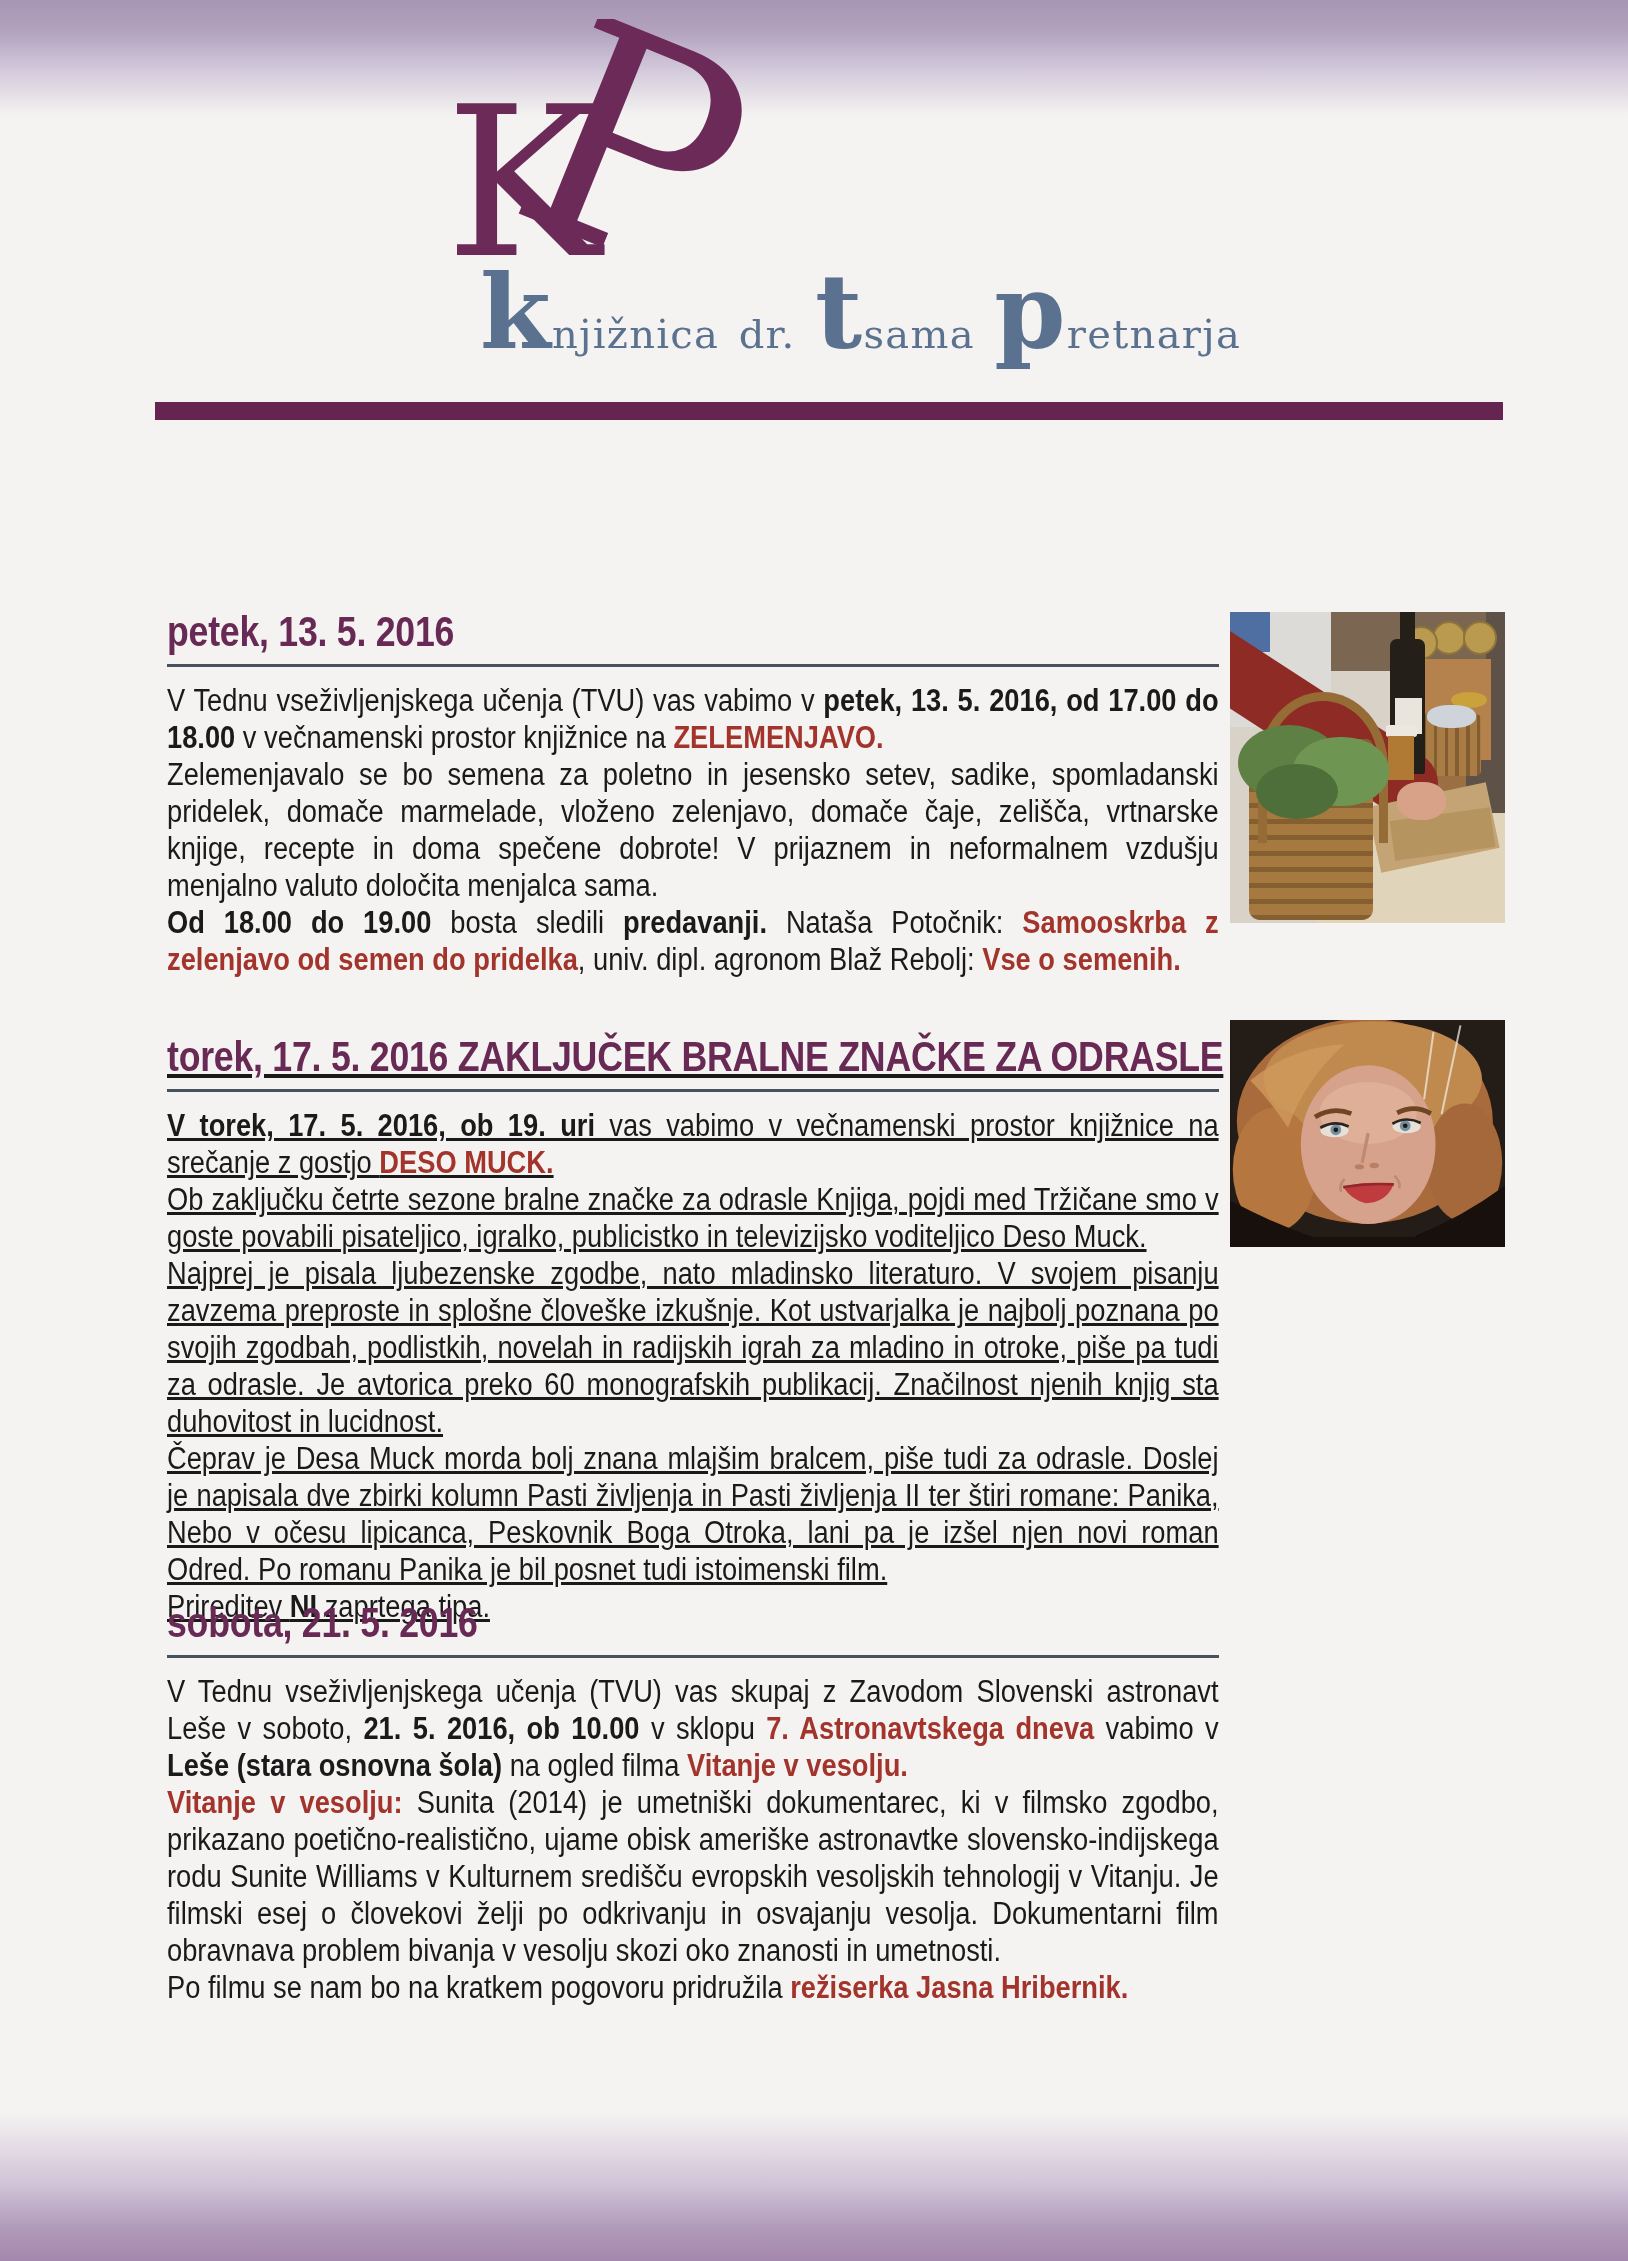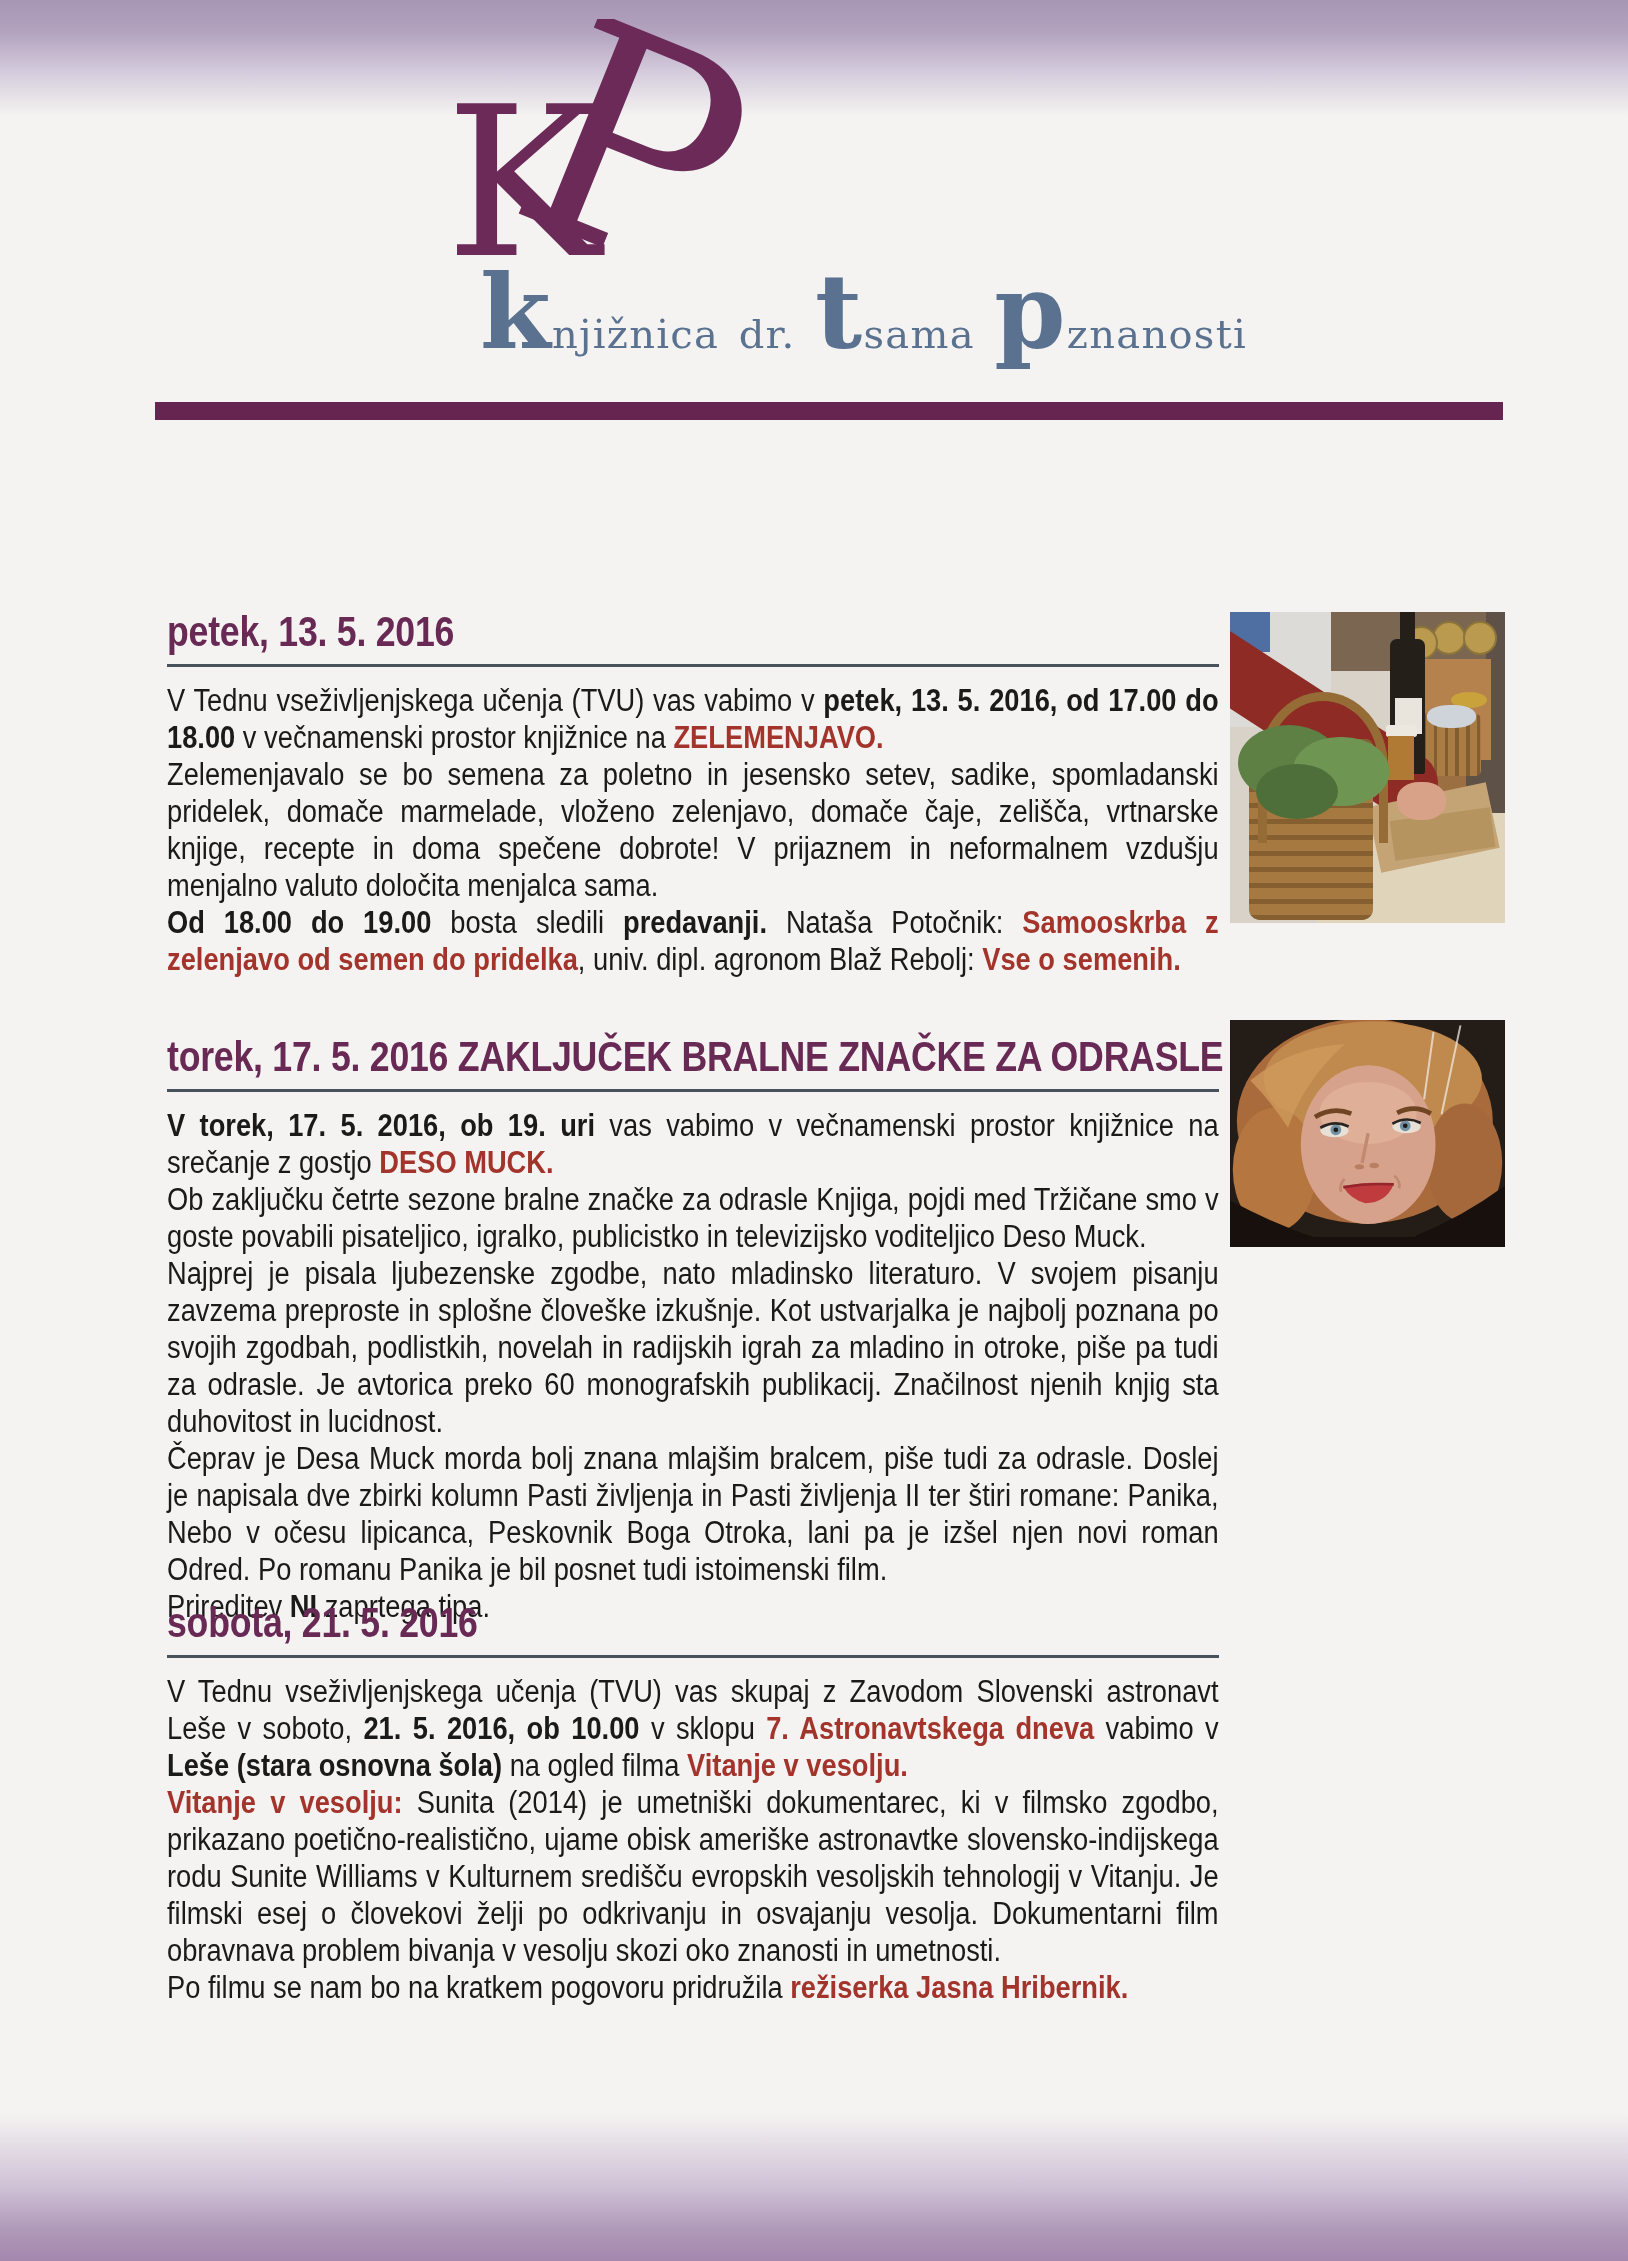--- a/index.html
+++ b/index.html
@@ -101,34 +101,34 @@
 
 <div class="page">
 
   <div class="grad-top"></div>
   <div class="grad-bottom"></div>
 
   <svg class="logo" viewBox="0 0 520 355">
     <text x="15" y="350" font-size="310">K</text>
     <text x="210" y="330" font-size="440" transform="rotate(22 285 25)">P</text>
   </svg>
-  <div class="tagline"><span class="tl-big">k</span><span class="tl-small">njižnica dr. </span><span class="tl-big">t</span><span class="tl-small">sama </span><span class="tl-big">p</span><span class="tl-small">znanosti</span></div>
+  <div class="tagline"><span class="tl-big">k</span><span class="tl-small">njižnica dr. </span><span class="tl-big">t</span><span class="tl-small">sama </span><span class="tl-big">p</span><span class="tl-small">retnarja</span></div>
 
   <div class="bar"></div>
 
 
   <div id="sections-root">
       <section class="event" style="top: 608px;">
         <h2 class="ev-heading">petek, 13. 5. 2016</h2>
         <div class="ev-rule"></div>
         <p class="ev-par"><span>V Tednu vseživljenjskega učenja (TVU) vas vabimo v </span><span class="b">petek, 13. 5. 2016, od 17.00 do 18.00</span><span> v večnamenski prostor knjižnice na </span><span class="b red">ZELEMENJAVO.</span></p>
         <p class="ev-par"><span>Zelemenjavalo se bo semena za poletno in jesensko setev, sadike, spomladanski pridelek, domače marmelade, vloženo zelenjavo, domače čaje, zelišča, vrtnarske knjige, recepte in doma spečene dobrote! V prijaznem in neformalnem vzdušju menjalno valuto določita menjalca sama.</span></p>
         <p class="ev-par"><span class="b">Od 18.00 do 19.00</span><span> bosta sledili </span><span class="b">predavanji.</span><span> Nataša Potočnik: </span><span class="b red">Samooskrba z zelenjavo od semen do pridelka</span><span>, univ. dipl. agronom Blaž Rebolj: </span><span class="b red">Vse o semenih.</span></p>
       </section>
-      <section class="event" style="top: 1033px;">
+      <section class="event" style="top: 1033px; text-decoration: underline;">
         <h2 class="ev-heading">torek, 17. 5. 2016  ZAKLJUČEK BRALNE ZNAČKE ZA ODRASLE</h2>
         <div class="ev-rule"></div>
         <p class="ev-par"><span class="b">V torek, 17. 5. 2016, ob 19. uri</span><span> vas vabimo v večnamenski prostor knjižnice na srečanje z gostjo </span><span class="b red">DESO MUCK.</span></p>
         <p class="ev-par"><span>Ob zaključku četrte sezone bralne značke za odrasle Knjiga, pojdi med Tržičane smo v goste povabili pisateljico, igralko, publicistko in televizijsko voditeljico Deso Muck.</span></p>
         <p class="ev-par"><span>Najprej je pisala ljubezenske zgodbe, nato mladinsko literaturo. V svojem pisanju zavzema preproste in splošne človeške izkušnje. Kot ustvarjalka je najbolj poznana po svojih zgodbah, podlistkih, novelah in radijskih igrah za mladino in otroke, piše pa tudi za odrasle. Je avtorica preko 60 monografskih publikacij. Značilnost njenih knjig sta duhovitost in lucidnost.</span></p>
         <p class="ev-par"><span>Čeprav je Desa Muck morda bolj znana mlajšim bralcem, piše tudi za odrasle. Doslej je napisala dve zbirki kolumn Pasti življenja in Pasti življenja II ter štiri romane: Panika, Nebo v očesu lipicanca, Peskovnik Boga Otroka, lani pa je izšel njen novi roman Odred. Po romanu Panika je bil posnet tudi istoimenski film.</span></p>
         <p class="ev-par"><span>Prireditev </span><span class="b">NI</span><span> zaprtega tipa.</span></p>
       </section>
       <section class="event" style="top: 1599px;">
         <h2 class="ev-heading">sobota, 21. 5. 2016</h2>

